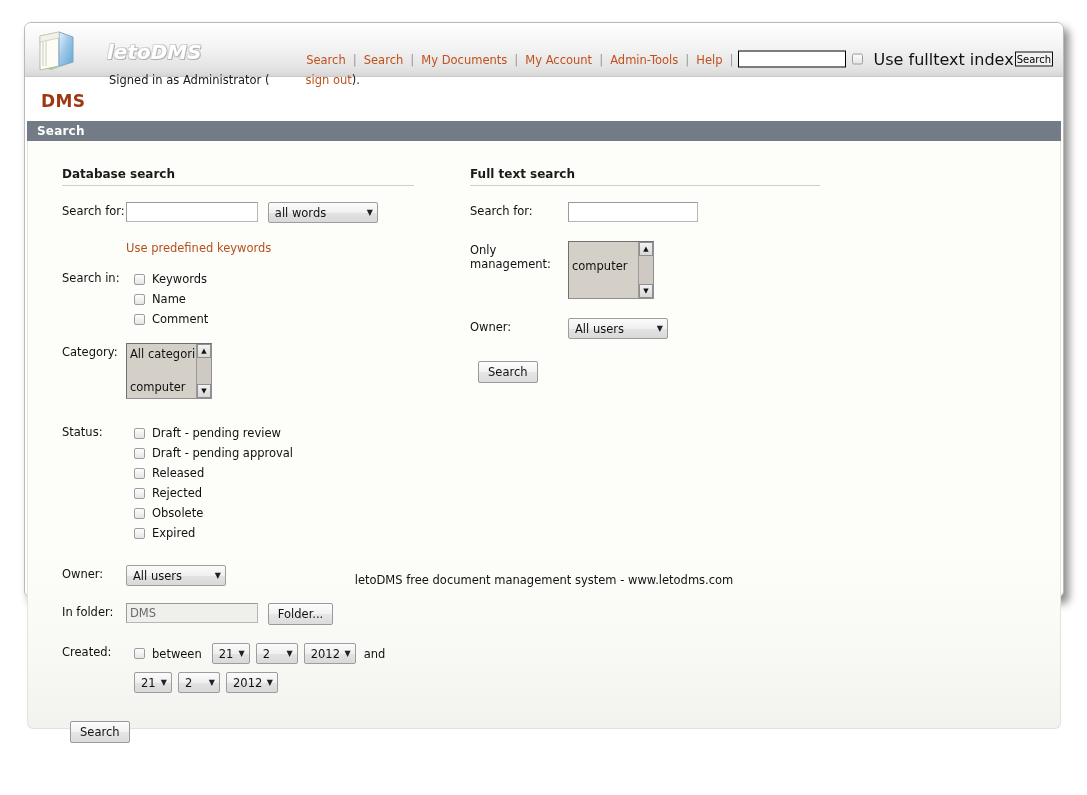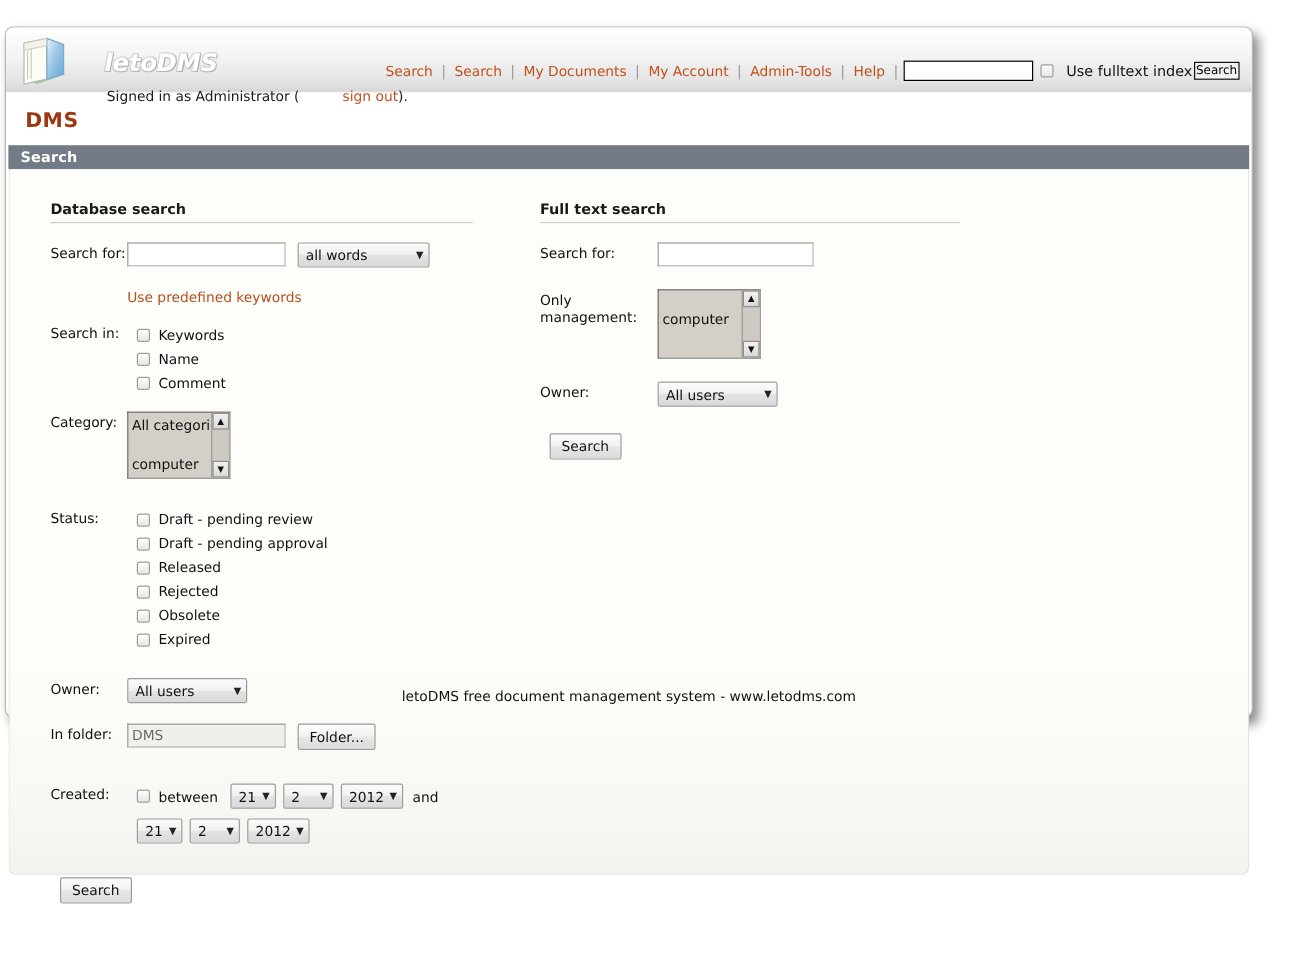--- a/index.html
+++ b/index.html
@@ -10,21 +10,21 @@
     background: #ffffff;
     font-family: "DejaVu Sans", "Liberation Sans", sans-serif;
     font-size: 12px;
     color: #000;
     overflow: hidden;
   }
 
   
   #page-frame {
     position: absolute;
-    left: 4px; top: 22px;
+    left: 24px; top: 22px;
     width: 1040px; height: 576px;
     background: #ffffff;
     border: 1px solid #b9b9b9;
     border-radius: 7px;
     box-shadow: 5px 6px 9px rgba(0,0,0,0.45);
   }
 
   
   #banner {
     position: relative;
@@ -61,21 +61,21 @@
   }
   #topnav .navsep { color: #9a9a9a; font-size: 12px; }
   #topnav .navsep-last { color: #9a9a9a; font-size: 12px; padding-right: 4px; }
   #header-search-input {
     width: 108px; height: 17px;
     border: 1px solid #000000; background: #ffffff;
     font-family: "DejaVu Sans", "Liberation Sans", sans-serif;
     font-size: 11px; padding: 0 2px; margin: 0 6px 0 0;
     vertical-align: middle;
   }
-  #fulltext-label { font-size: 12px; color: #111; padding-left: 4px; }
+  #fulltext-label { font-size: 16px; color: #111; padding-left: 4px; }
   #header-search-button {
     font-family: "DejaVu Sans", "Liberation Sans", sans-serif;
     font-size: 10px; padding: 0 1px; margin-left: 1px;
     background: #f1f1f1; border: 1px solid #111; line-height: 12px;
     height: 15px; cursor: pointer;
   }
 
   
   #dms-title {
     margin: 0; padding: 14px 0 10px 16px;
@@ -352,21 +352,21 @@
       </div>
 
       <div class="frow" style="margin-top:17px;">
         <div class="flabel">In folder:</div>
         <div class="fctl">
           <input class="txt disabled" type="text" style="width: 132px;" readonly="" value="DMS">
           <button class="btn" style="margin-left:6px; vertical-align:top;">Folder...</button>
         </div>
       </div>
 
-      <div class="frow" style="margin-top:28px;">
+      <div class="frow" style="margin-top:18px;">
         <div class="flabel">Created:</div>
         <div class="fctl" style="padding-left:8px;">
           <div style="display:flex; align-items:center; white-space:nowrap;">
             <span class="cbox"></span>
             <span class="cblabel" style="margin-right:10px;">between</span>
             <span class="sel" style="width:38px;">
               <span>21</span>
               <span class="arr" style="padding-left:3px;">▼</span>
             </span>
             <span class="sel" style="width:42px; margin-left:6px;">

